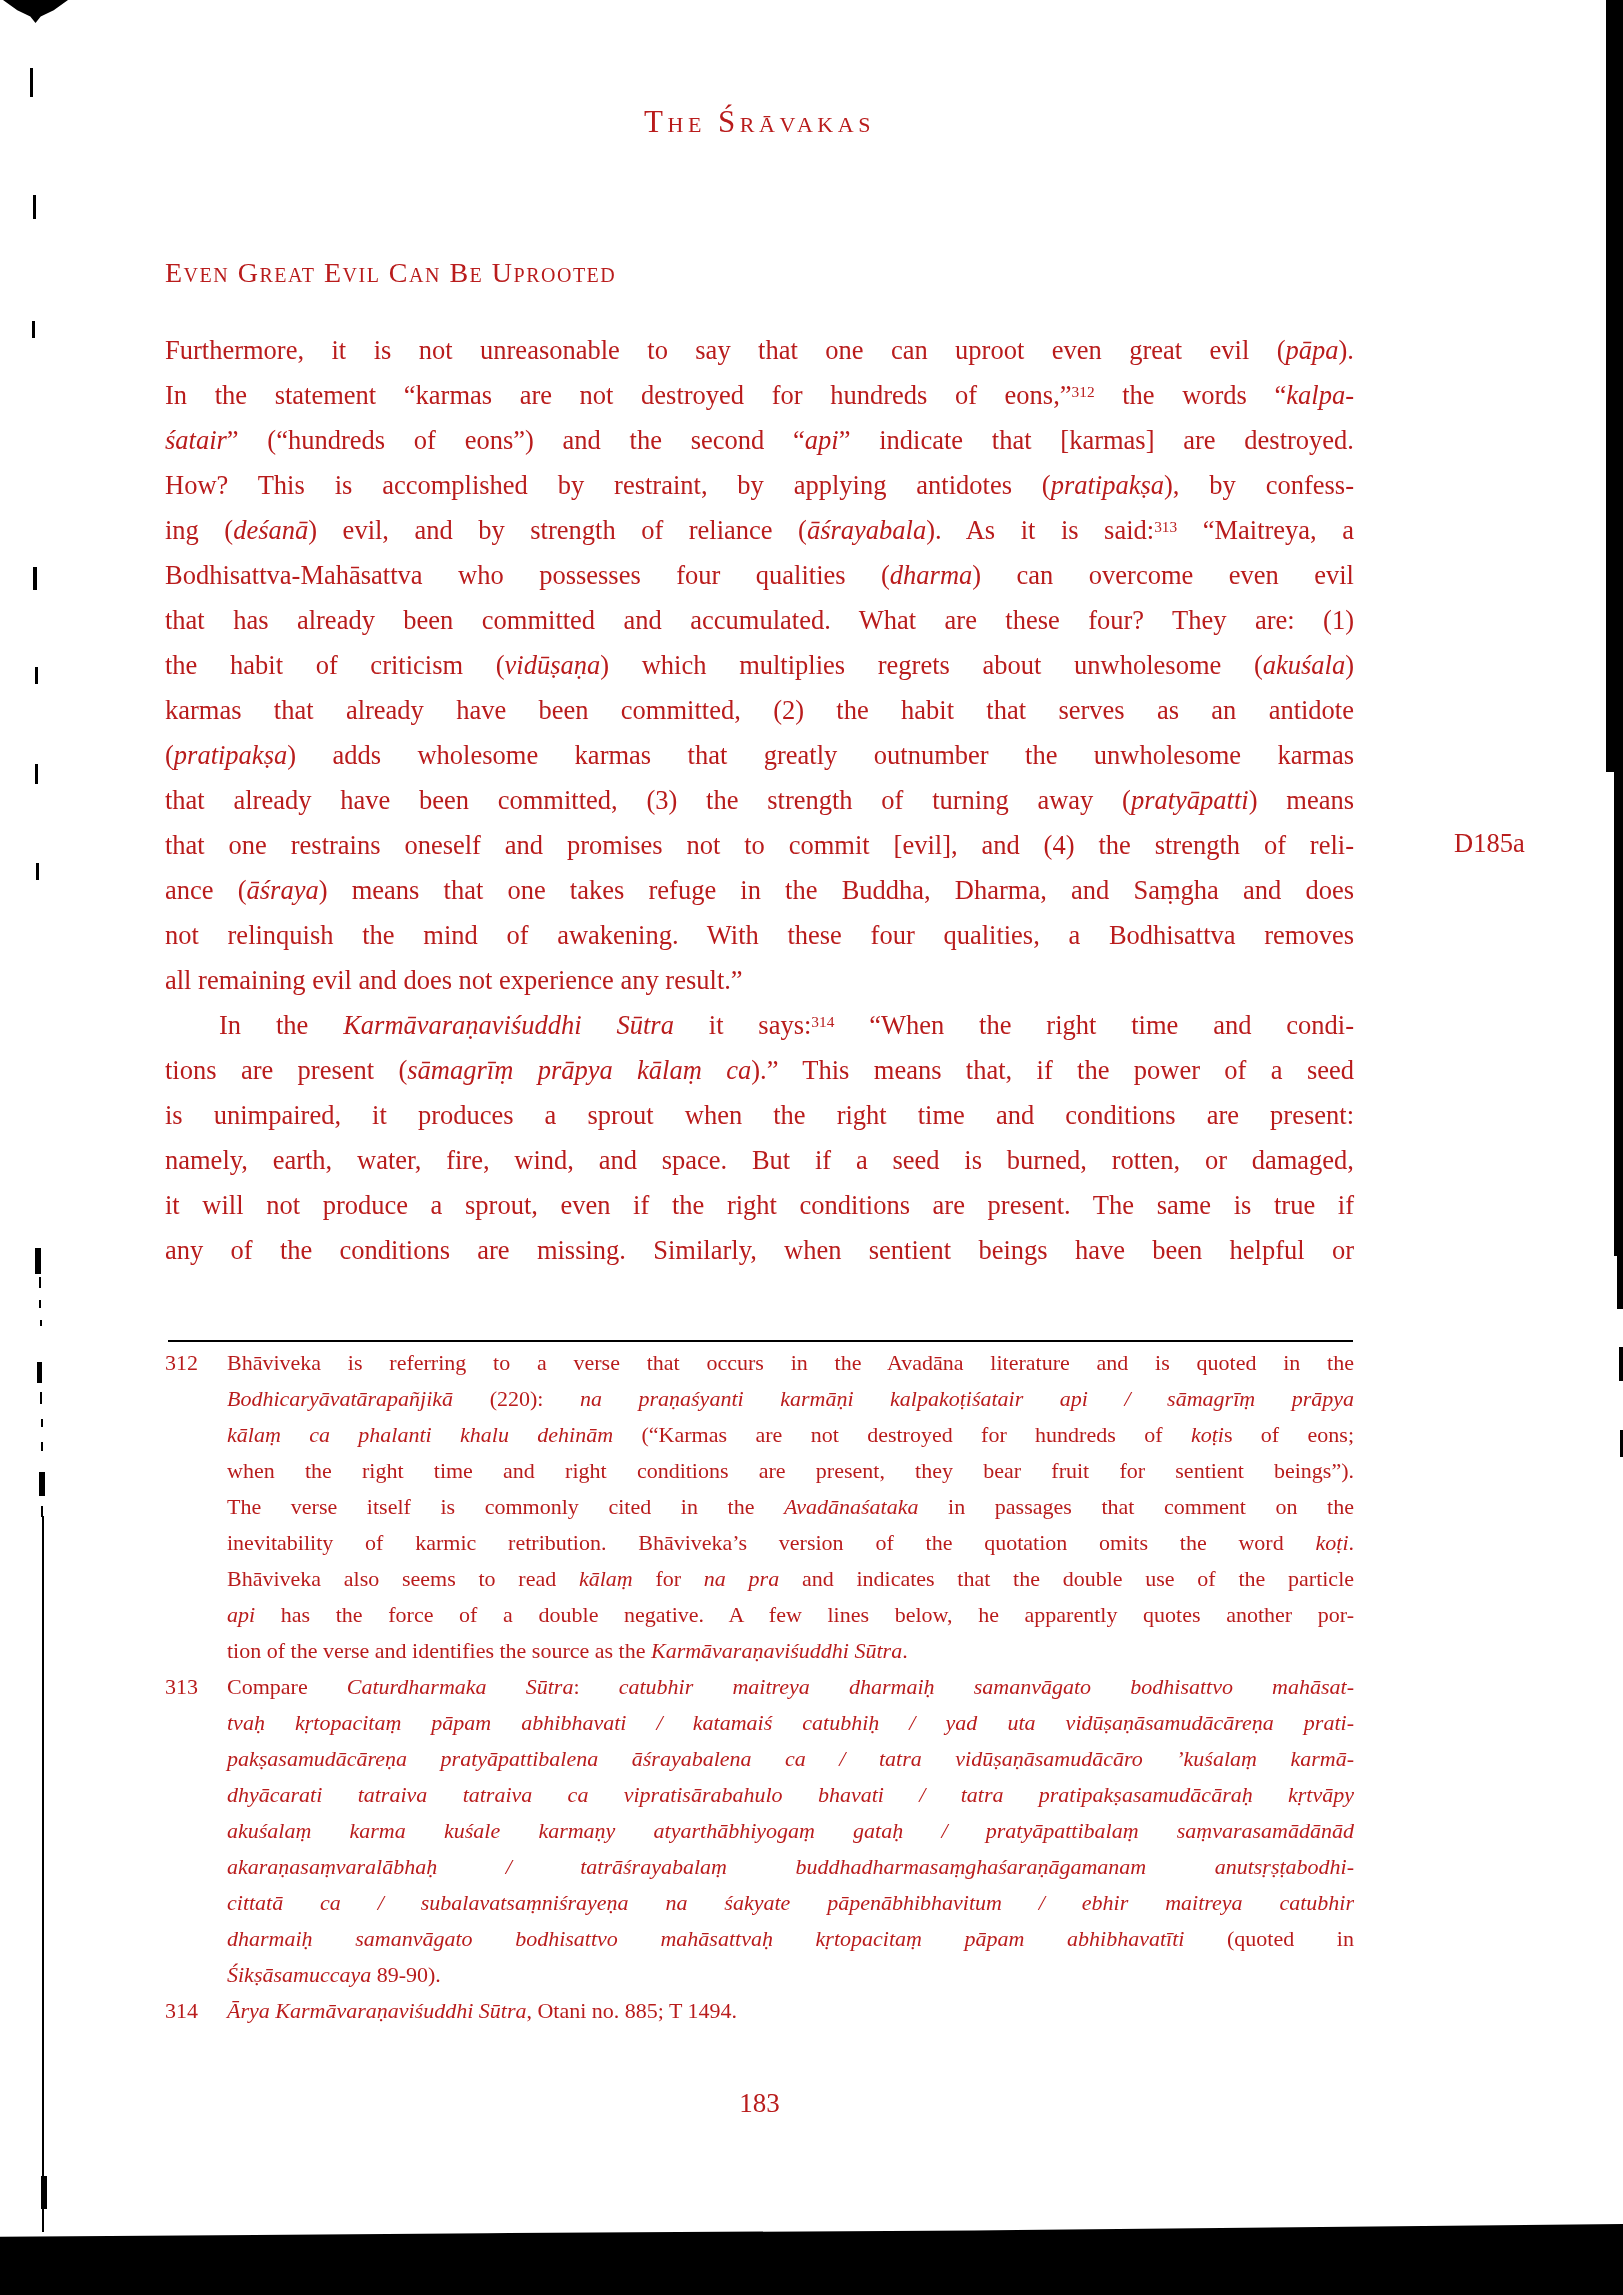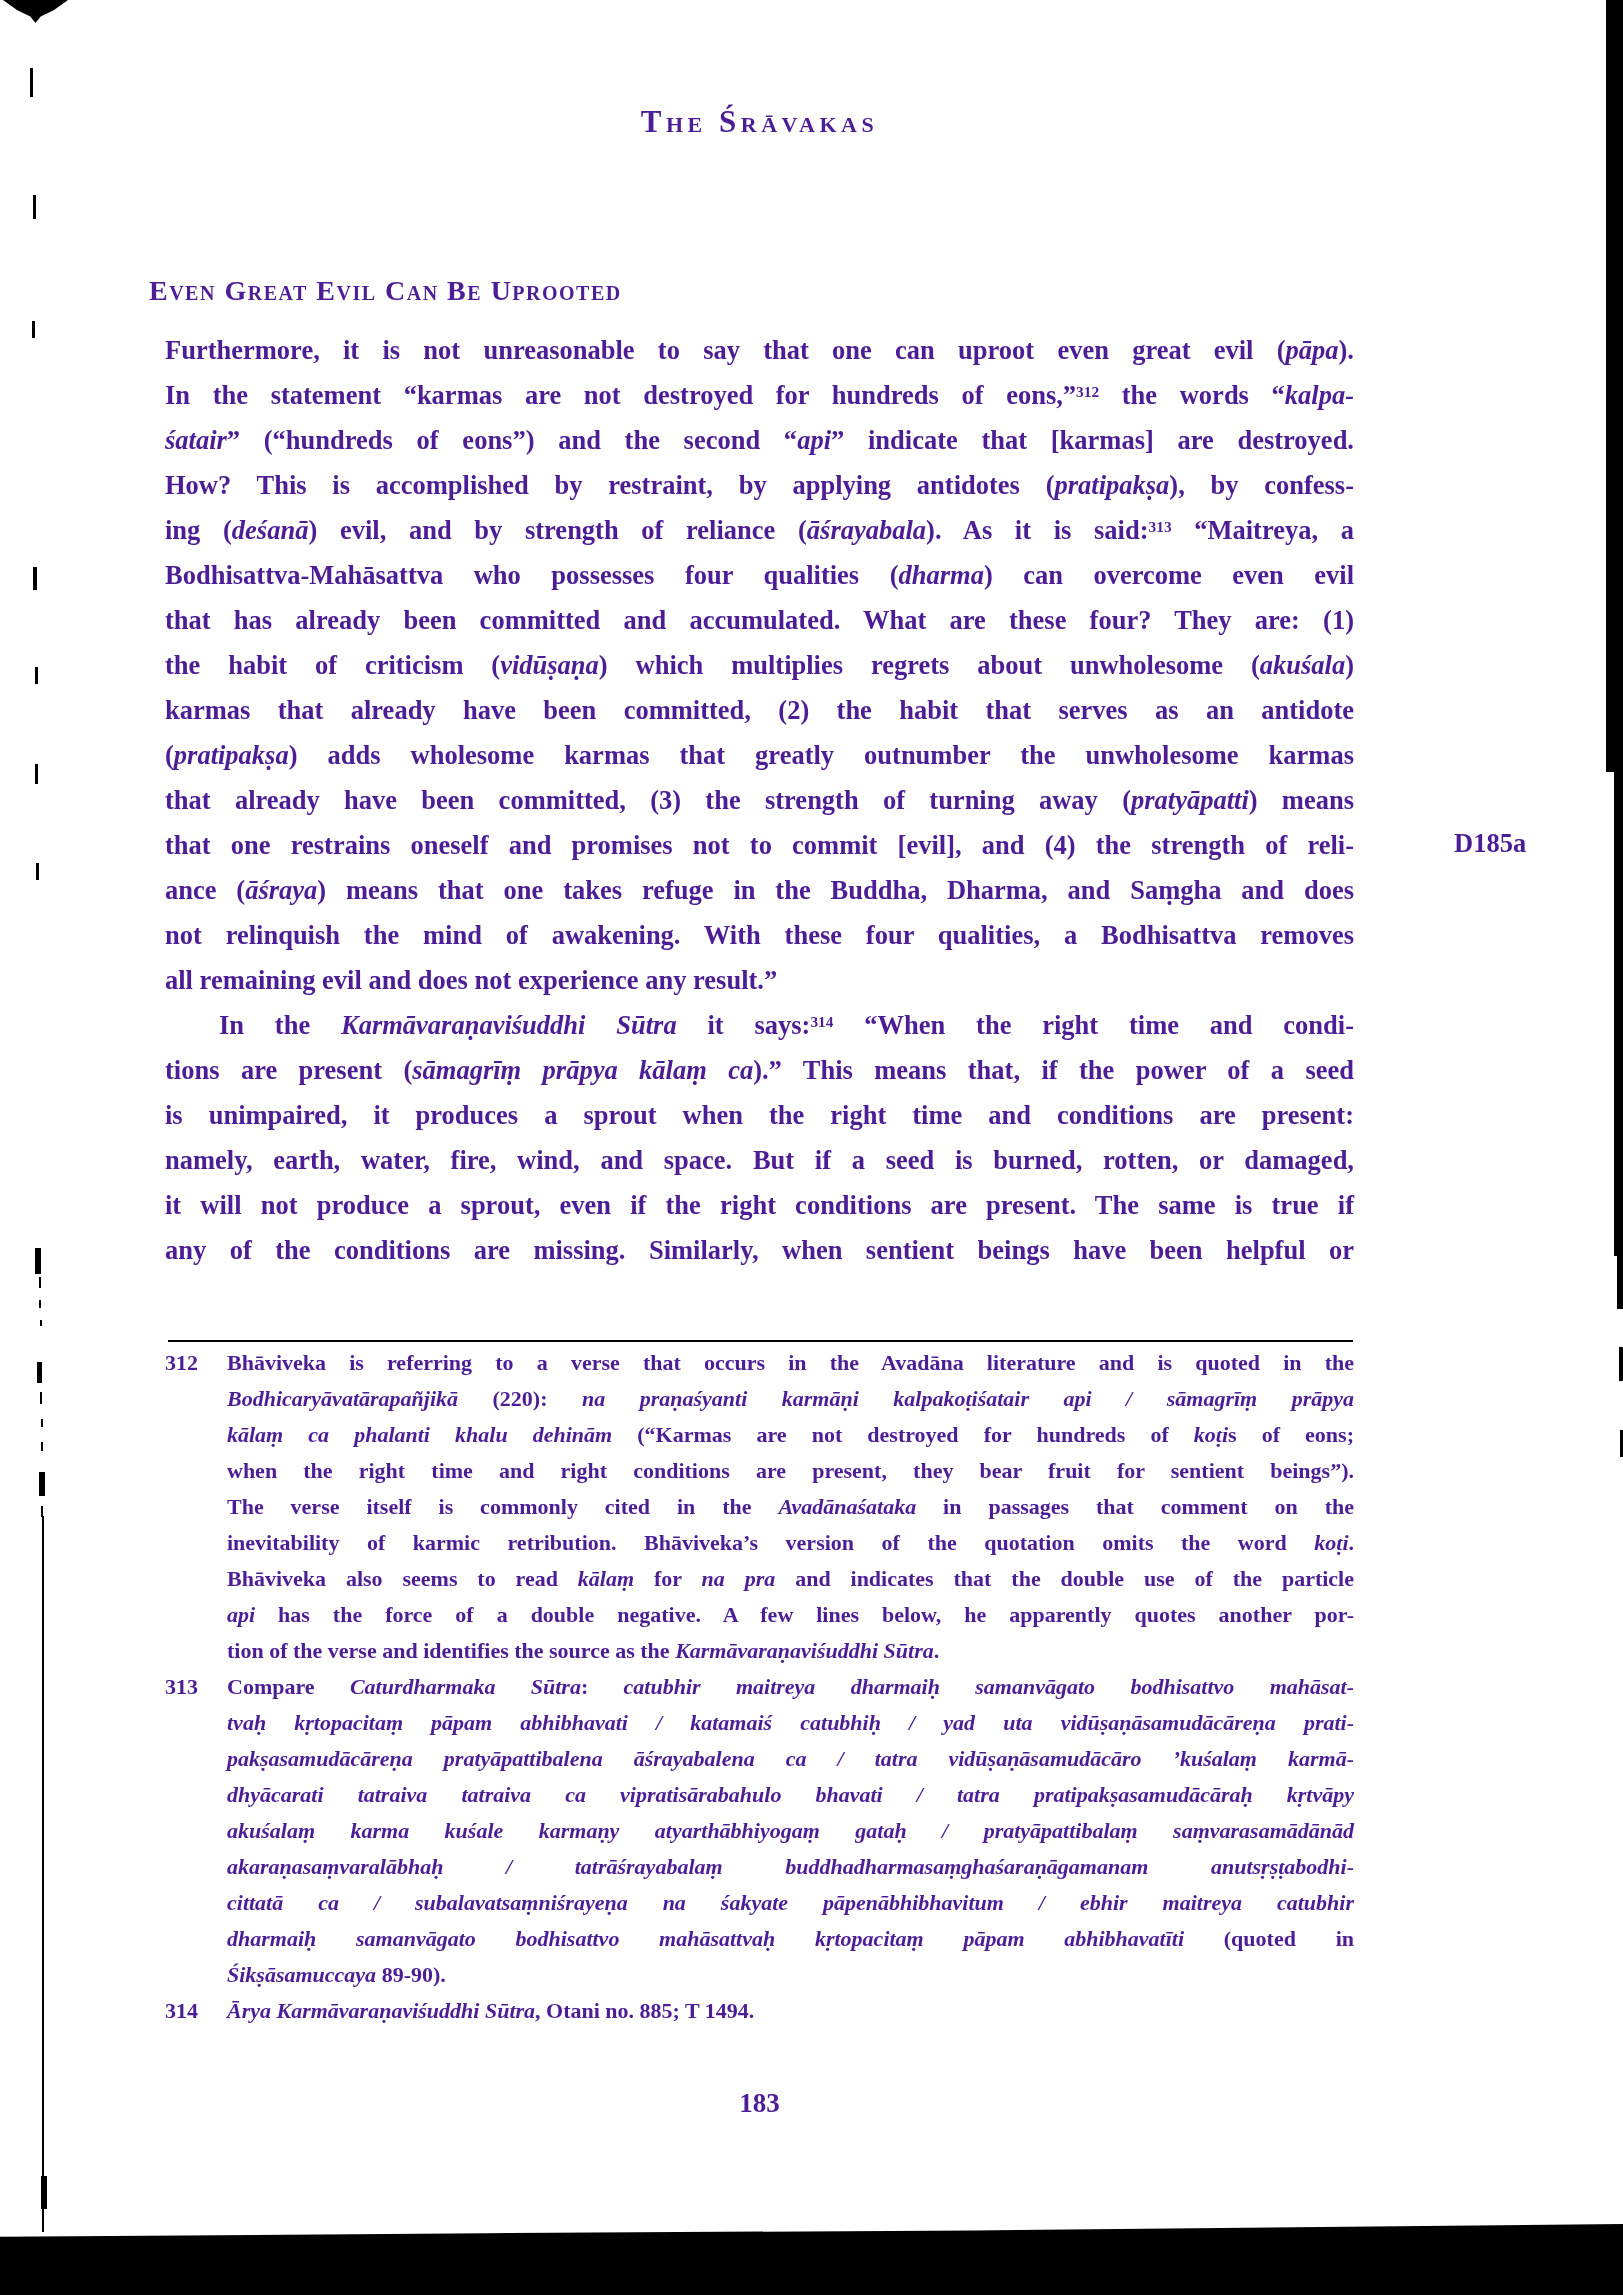--- a/index.html
+++ b/index.html
@@ -1,32 +1,31 @@
 <!DOCTYPE html>
 <html style="font-size:12px"><head>
 <meta charset="utf-8">
 <style>
   html,body{margin:0;padding:0;background:#e8e8e8;}
   .page{
     position:relative;
     width:1624px;height:2295px;
     background:#ffffff;
     font-family:"Liberation Serif","DejaVu Serif",serif;
-    color:#4c1d95;
+    color:#b91c1c;
     overflow:hidden;
-    font-weight:bold;
   }
   .sc{font-variant:small-caps;}
   .running-head{
     position:absolute;left:165px;top:104px;width:1189px;
     text-align:center;font-size:31px;letter-spacing:4.5px;
   }
   .section-heading{
-    position:absolute;left:149px;top:257px;
-    font-size:28px;letter-spacing:1.5px;margin-top:18px;
+    position:absolute;left:165px;top:257px;
+    font-size:28px;letter-spacing:1.5px;
   }
   .body-text{
     position:absolute;left:165px;top:328px;width:1189px;
     font-size:26.5px;line-height:45px;
   }
   .line{text-align:justify;text-align-last:justify;}
   .line.last{text-align-last:left;}
   .first-indent{text-indent:54px;}
   sup{font-size:58%;line-height:0;vertical-align:0.45em;letter-spacing:0;}
   i{font-style:italic;}

